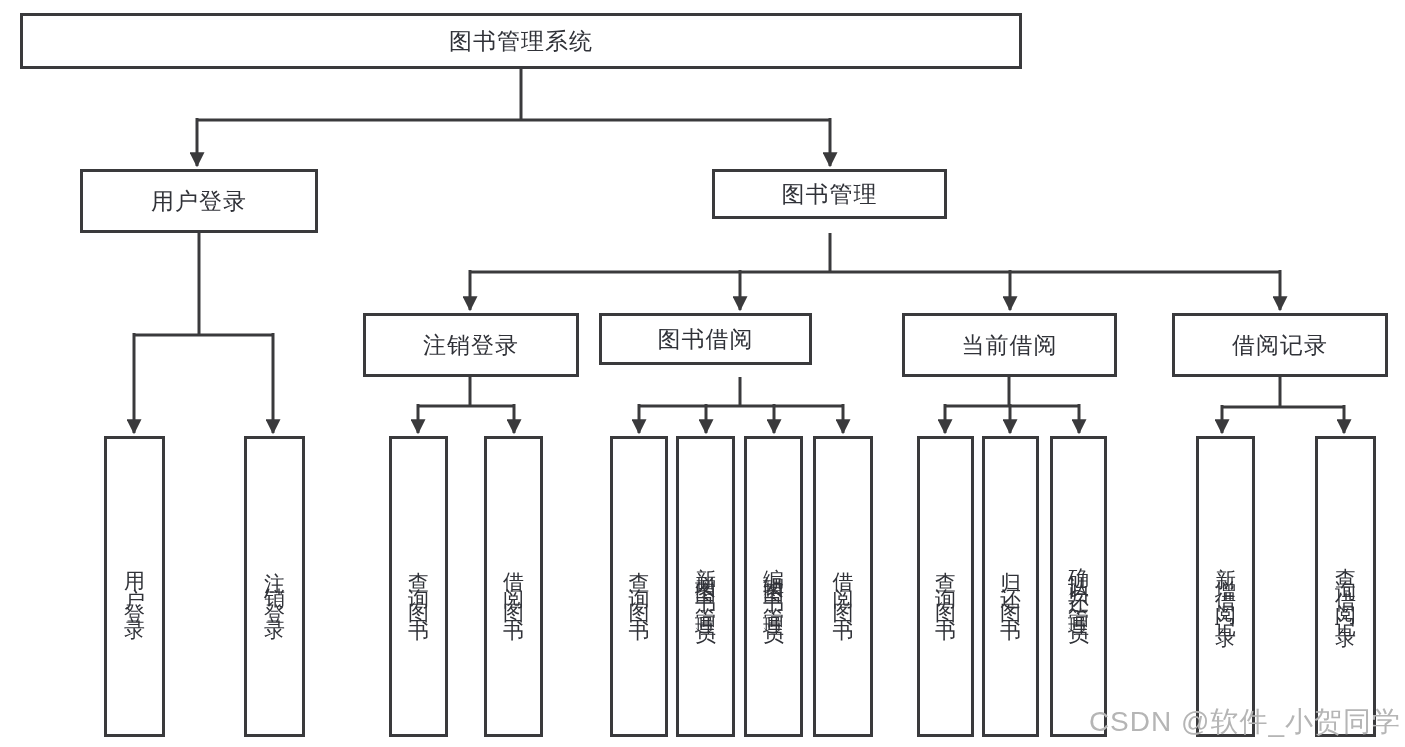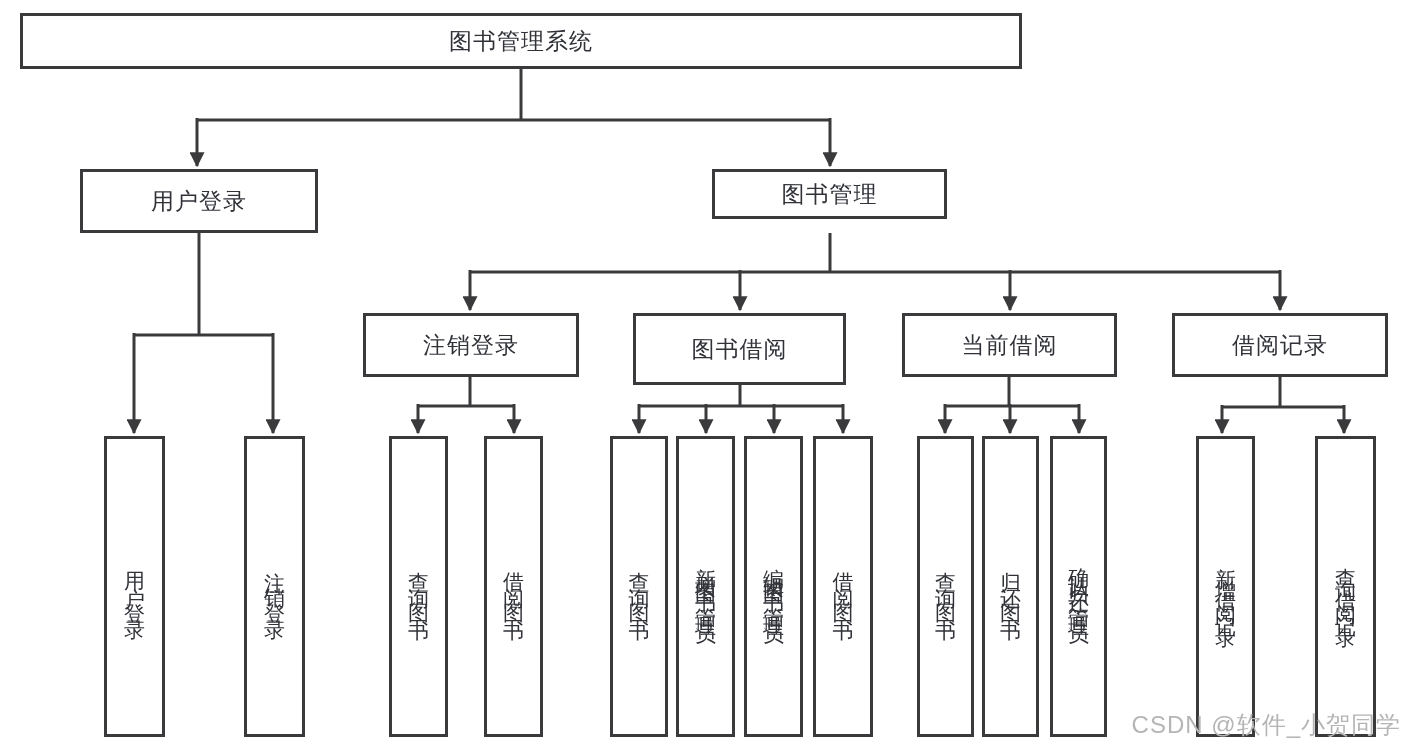--- a/index.html
+++ b/index.html
@@ -52,21 +52,21 @@
     color: #303238;
     letter-spacing: 12px;
     z-index: 2;
   }
   .vbox--loose { letter-spacing: 16px; }
   .vbox--tight { letter-spacing: 8px; }
   .watermark {
     position: absolute;
     right: 4px;
     bottom: 6px;
-    font-size: 24px;
+    font-size: 28px;
     color: #b5b5b5;
     letter-spacing: 1px;
     z-index: 5;
     white-space: nowrap;
   }
 </style>
 </head>
 <body>
 
 <div class="canvas">
@@ -120,21 +120,21 @@
       <path d="M1344,405 L1344,433" marker-end="url(#arrow)"></path>
     </g>
   </svg>
 
   <div class="hbox" style="left:20px; top:13px; width:1002px; height:56px;font-family:Liberation Serif, serif;">图书管理系统</div>
 
   <div class="hbox" style="left:80px; top:169px; width:238px; height:64px;">用户登录</div>
   <div class="hbox" style="left:712px; top:169px; width:235px; height:50px;">图书管理</div>
 
   <div class="hbox" style="left:363px; top:313px; width:216px; height:64px;">注销登录</div>
-  <div class="hbox" style="left:633px; top:313px; width:213px; height:72px;">图书借阅</div>
+  <div class="hbox" style="left:599px; top:313px; width:213px; height:52px;">图书借阅</div>
   <div class="hbox" style="left:902px; top:313px; width:215px; height:64px;">当前借阅</div>
   <div class="hbox" style="left:1172px; top:313px; width:216px; height:64px;">借阅记录</div>
 
   <div class="vbox vbox--loose" style="left:104px; width:61px;">用户登录</div>
   <div class="vbox vbox--loose" style="left:244px; width:61px;">注销登录</div>
 
   <div class="vbox vbox--loose" style="left:389px; width:59px;">查询图书</div>
   <div class="vbox vbox--loose" style="left:484px; width:59px;">借阅图书</div>
 
   <div class="vbox vbox--loose" style="left:610px; width:58px;">查询图书</div>

